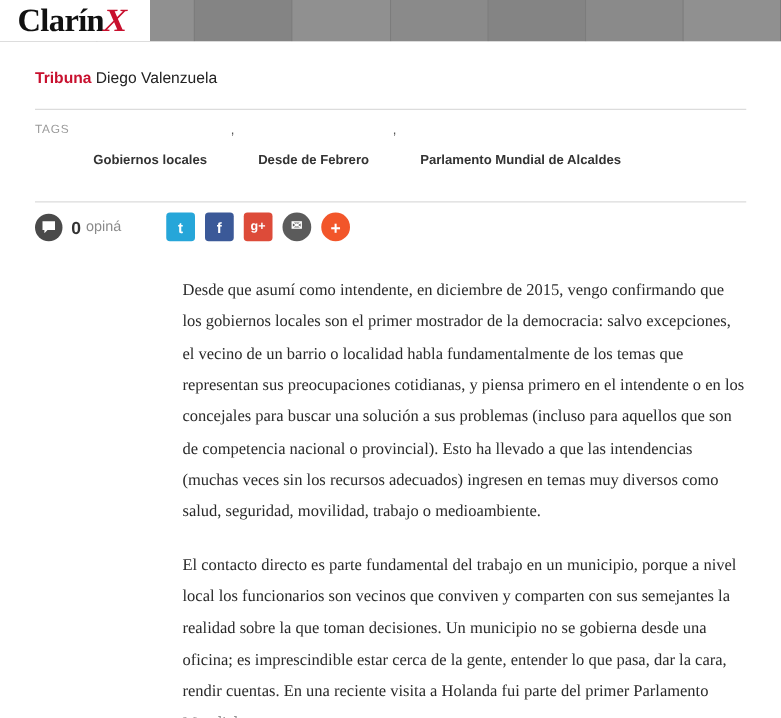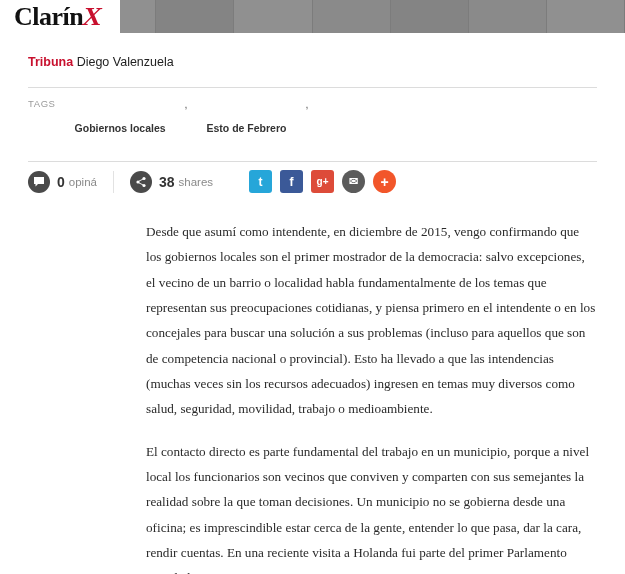--- a/index.html
+++ b/index.html
@@ -217,50 +217,39 @@
     <span class="kicker">Tribuna</span>
     <span>Diego Valenzuela</span>
   </div>
 
   <hr class="rule">
 
   <div class="tags">
     <span class="tags-label">TAGS</span>
     <a class="tag-link">Gobiernos locales</a>
       <span class="tag-sep">,</span>
-    <a class="tag-link">Esto de Febrero</a>
+    <a class="tag-link">Desde de Febrero</a>
       <span class="tag-sep">,</span>
+    <a class="tag-link">Parlamento Mundial de Alcaldes</a>
   </div>
 
   <hr class="rule">
 
   <div class="socialbar">
 
     <div class="counter">
       <span class="circle-icon">
         <svg width="12" height="12" viewBox="0 0 12 12" aria-hidden="true">
           <path d="M1 1 H11 V8 H5 L2.5 10.5 V8 H1 Z" fill="#ffffff"></path>
         </svg>
       </span>
       <span class="counter-num">0</span>
       <span class="counter-text">opiná</span>
     </div>
 
-    <div class="counter">
-      <span class="circle-icon">
-        <svg width="12" height="12" viewBox="0 0 12 12" aria-hidden="true">
-          <circle cx="9" cy="2.5" r="1.6" fill="#ffffff"></circle>
-          <circle cx="9" cy="9.5" r="1.6" fill="#ffffff"></circle>
-          <circle cx="3" cy="6" r="1.6" fill="#ffffff"></circle>
-          <path d="M3.8 5.2 L8.2 3 M3.8 6.8 L8.2 9" stroke="#ffffff" stroke-width="0.9" fill="none"></path>
-        </svg>
-      </span>
-      <span class="counter-num">38</span>
-      <span class="counter-text">shares</span>
-    </div>
 
     <div class="share-buttons">
       <div class="sq" style="background:#26a6d9">t</div>
       <div class="sq" style="background:#3b5998">f</div>
       <div class="sq" style="background:#dd4b39;font-size:10px">g+</div>
       <div class="sq" style="background:#5b5b5b;border-radius:50%;font-size:11px">✉</div>
       <div class="sq" style="background:#f2562a;border-radius:50%;font-size:14px">+</div>
     </div>
 
   </div>

